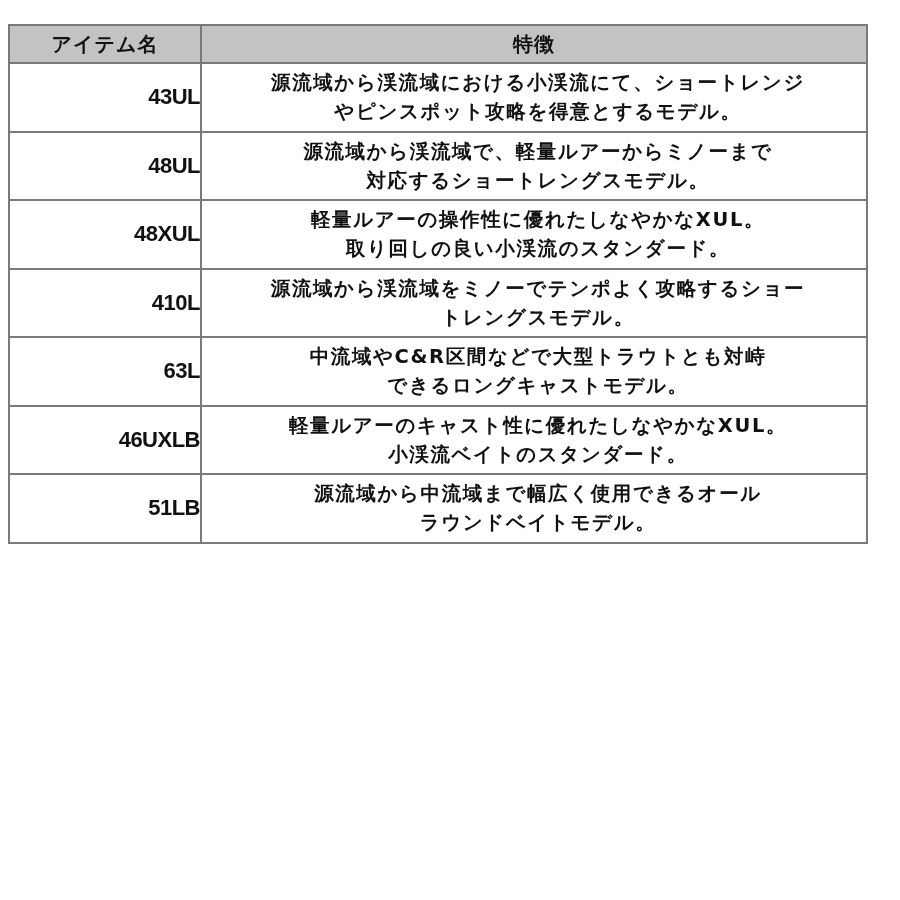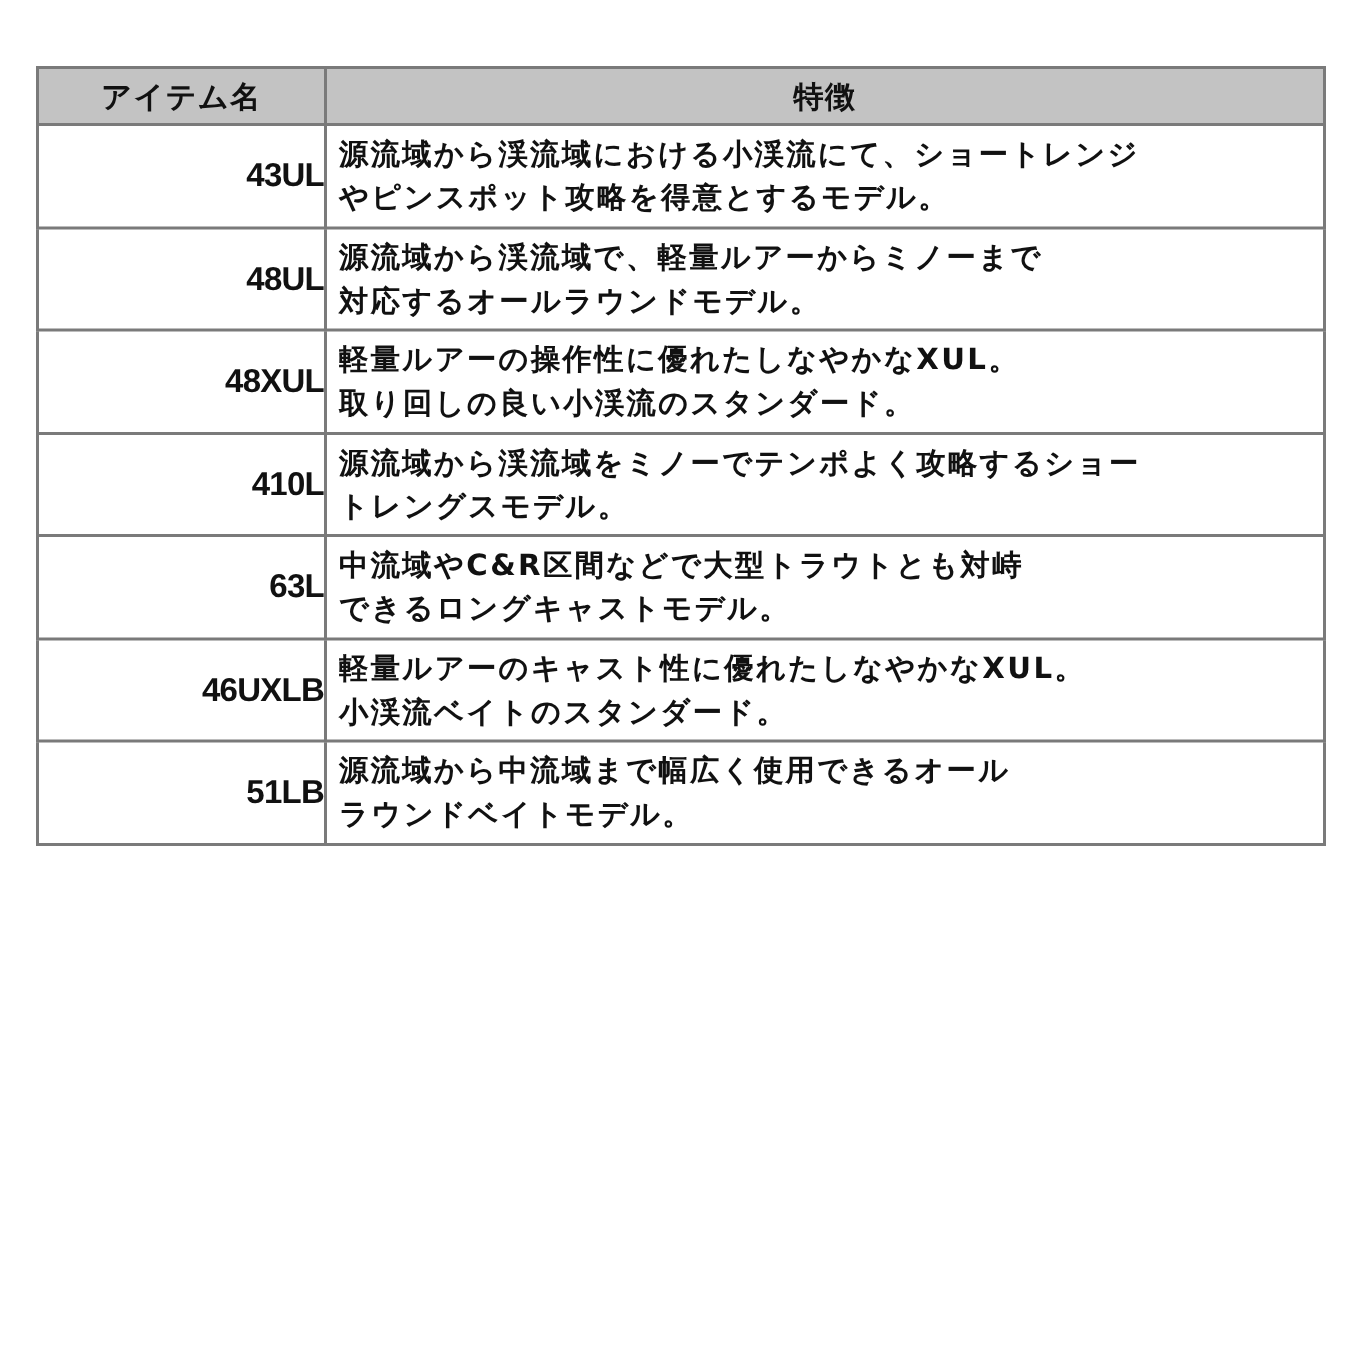--- a/index.html
+++ b/index.html
@@ -1,39 +1,39 @@
 <!DOCTYPE html>
 <html><head>
 <meta charset="utf-8">
 <style>
   html, body { margin: 0; padding: 0; }
   body {
     width: 900px; height: 900px; background: #ffffff; position: relative; overflow: hidden;
     font-family: "DejaVu Sans", "Liberation Sans", sans-serif; color: #111;
   }
   .spec-table {
-    position: absolute; left: 24px; top: 24px; width: 858px;
-    border-collapse: collapse; table-layout: fixed; margin-top: 20px;
+    position: absolute; left: 8px; top: 24px; width: 858px;
+    border-collapse: collapse; table-layout: fixed;
   }
   .spec-table col.c1 { width: 192px; }
   .spec-table col.c2 { width: 666px; }
   .spec-table th, .spec-table td {
     border: 2px solid #7a7a7a; padding: 0;
   }
   .spec-table th {
     background: #c3c3c3; height: 36px; font-size: 20px; font-weight: bold;
     text-align: center; letter-spacing: 1px;
   }
   .spec-table td { height: 66.5px; }
   .name-cell {
     text-align: right; font-family: "Liberation Sans", sans-serif;
     font-weight: bold; font-size: 22px; letter-spacing: -0.5px;
   }
   .desc-cell {
-    text-align: left; padding-left: 8px !important; font-size: 19.5px;
+    text-align: center; padding-left: 8px !important; font-size: 19.5px;
     font-weight: bold; line-height: 29px; letter-spacing: 1.6px;
   }
   .desc-line { display: block; white-space: nowrap; }
 </style>
 </head>
 <body>
 
 <table class="spec-table">
   <colgroup>
       <col class="c1">
@@ -50,21 +50,21 @@
         <td class="name-cell">43UL</td>
         <td class="desc-cell">
           <span class="desc-line">源流域から渓流域における小渓流にて、ショートレンジ</span>
           <span class="desc-line">やピンスポット攻略を得意とするモデル。</span>
         </td>
       </tr>
       <tr>
         <td class="name-cell">48UL</td>
         <td class="desc-cell">
           <span class="desc-line">源流域から渓流域で、軽量ルアーからミノーまで</span>
-          <span class="desc-line">対応するオールラウンドモデル。</span>
+          <span class="desc-line">対応するショートレングスモデル。</span>
         </td>
       </tr>
       <tr>
         <td class="name-cell">48XUL</td>
         <td class="desc-cell">
           <span class="desc-line">軽量ルアーの操作性に優れたしなやかなXUL。</span>
           <span class="desc-line">取り回しの良い小渓流のスタンダード。</span>
         </td>
       </tr>
       <tr>

